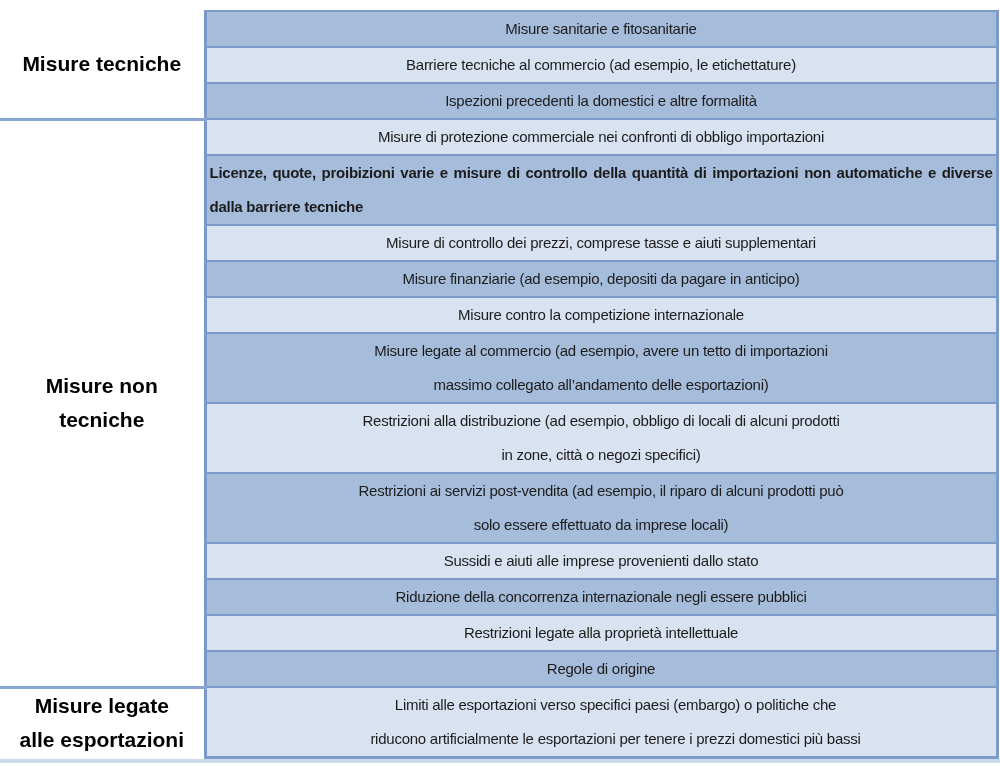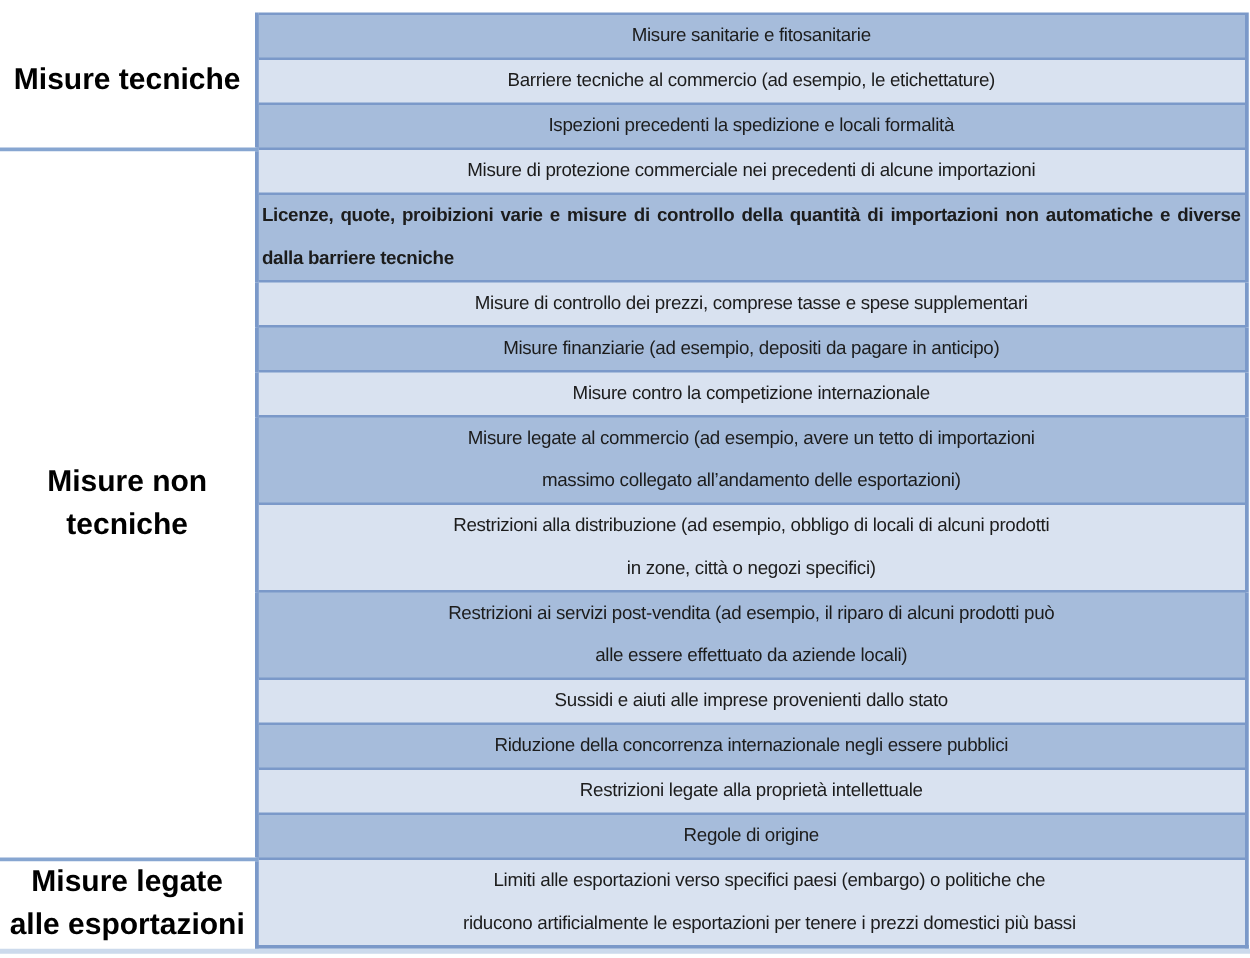--- a/index.html
+++ b/index.html
@@ -41,21 +41,21 @@
   td.measure.justify {
     text-align: justify;
     font-weight: bold;
   }
 
   td.label {
     border: none;
     border-bottom: 3px solid var(--divider);
     background: #ffffff;
     font-weight: bold;
-    font-size: 24px;
+    font-size: 21px;
     line-height: 34px;
     color: #000000;
     text-align: center;
     vertical-align: middle;
     white-space: pre-line;
     padding: 0 4px;
   }
   tbody:last-child td.label { border-bottom: none; }
 
   .bottom-strip {
@@ -75,52 +75,52 @@
     </colgroup>
   <tbody>
         <tr>
           <td class="label" rowspan="3">Misure tecniche</td>
           <td class="measure dark">Misure sanitarie e fitosanitarie</td>
         </tr>
         <tr>
           <td class="measure light">Barriere tecniche al commercio (ad esempio, le etichettature)</td>
         </tr>
         <tr>
-          <td class="measure dark">Ispezioni precedenti la spedizione e locali formalità</td>
+          <td class="measure dark">Ispezioni precedenti la domestici e altre formalità</td>
         </tr>
       </tbody>
       <tbody>
         <tr>
           <td class="label" rowspan="12">Misure non
 tecniche</td>
-          <td class="measure light">Misure di protezione commerciale nei precedenti di alcune importazioni</td>
+          <td class="measure light">Misure di protezione commerciale nei confronti di obbligo importazioni</td>
         </tr>
         <tr>
           <td class="measure dark justify">Licenze, quote, proibizioni varie e misure di controllo della quantità di importazioni non automatiche e diverse dalla barriere tecniche</td>
         </tr>
         <tr>
-          <td class="measure light">Misure di controllo dei prezzi, comprese tasse e spese supplementari</td>
+          <td class="measure light">Misure di controllo dei prezzi, comprese tasse e aiuti supplementari</td>
         </tr>
         <tr>
           <td class="measure dark">Misure finanziarie (ad esempio, depositi da pagare in anticipo)</td>
         </tr>
         <tr>
           <td class="measure light">Misure contro la competizione internazionale</td>
         </tr>
         <tr>
           <td class="measure dark">Misure legate al commercio (ad esempio, avere un tetto di importazioni
 massimo collegato all’andamento delle esportazioni)</td>
         </tr>
         <tr>
           <td class="measure light">Restrizioni alla distribuzione (ad esempio, obbligo di locali di alcuni prodotti
 in zone, città o negozi specifici)</td>
         </tr>
         <tr>
           <td class="measure dark">Restrizioni ai servizi post-vendita (ad esempio, il riparo di alcuni prodotti può
-alle essere effettuato da aziende locali)</td>
+solo essere effettuato da imprese locali)</td>
         </tr>
         <tr>
           <td class="measure light">Sussidi e aiuti alle imprese provenienti dallo stato</td>
         </tr>
         <tr>
           <td class="measure dark">Riduzione della concorrenza internazionale negli essere pubblici</td>
         </tr>
         <tr>
           <td class="measure light">Restrizioni legate alla proprietà intellettuale</td>
         </tr>

